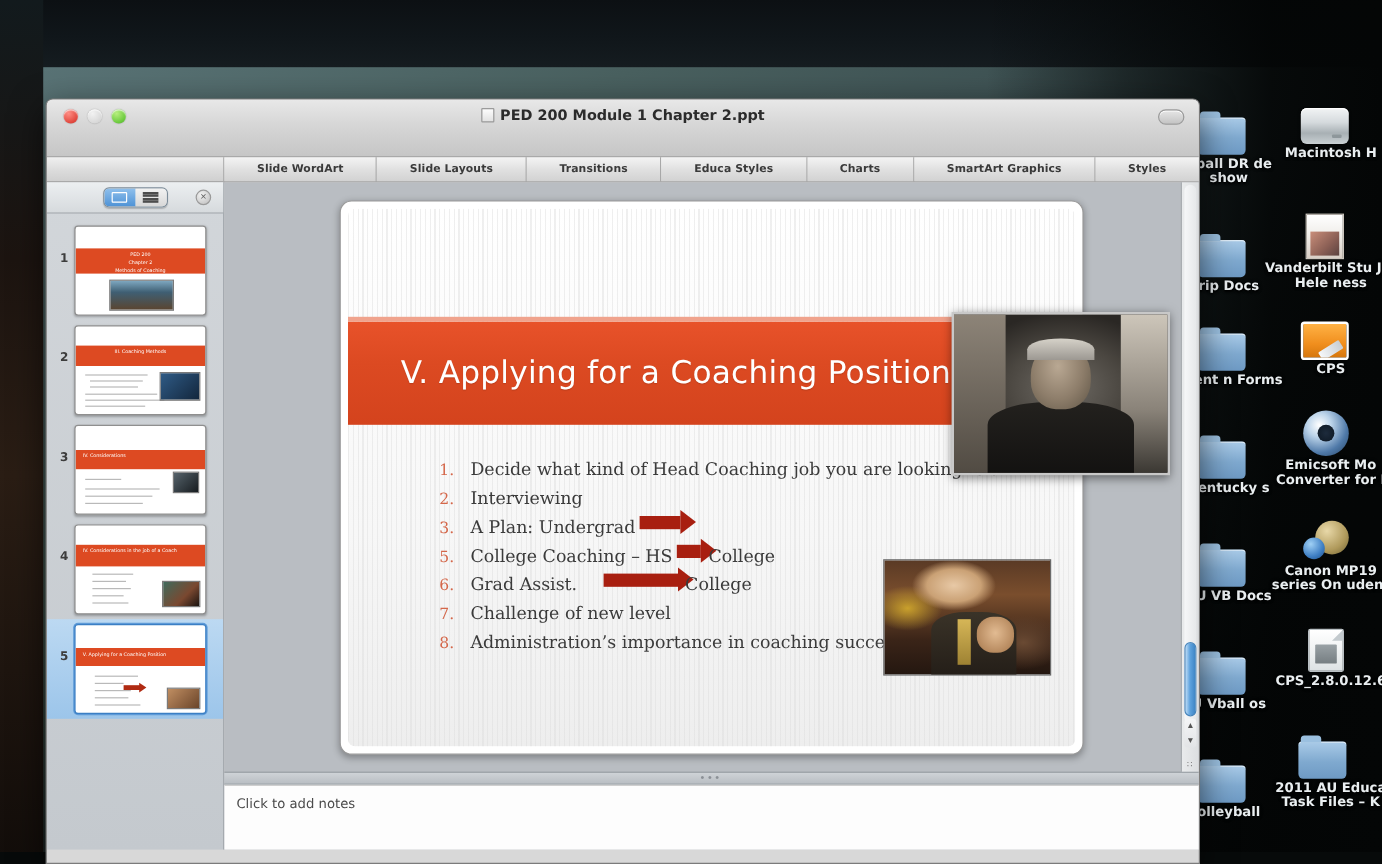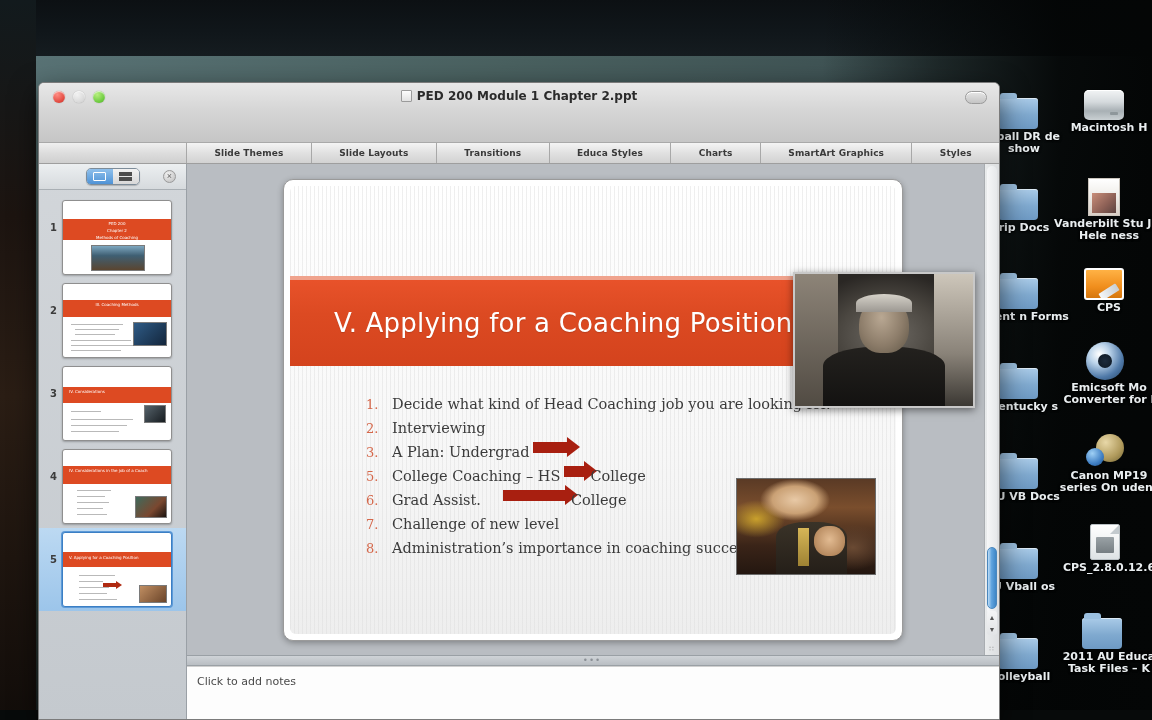--- a/index.html
+++ b/index.html
@@ -135,21 +135,21 @@
     left: 38px; top: 82px;
     width: 962px; height: 638px;
     background: #d8d8d8;
     border: 1px solid #7b7b7b;
     border-radius: 6px 6px 0 0;
     box-shadow: 0 10px 28px rgba(0,0,0,.6);
     overflow: hidden;
   }
 
   .titlebar {
-    height: 60px;
+    height: 48px;
     background: linear-gradient(180deg,#e8e8e8 0%, #d6d6d6 45%, #c6c6c6 100%);
     border-bottom: 1px solid #a9a9a9;
     position: relative;
   }
   .traffic { position: absolute; left: 14px; top: 8px; display: flex; gap: 8px; }
   .tl { width: 12px; height: 12px; border-radius: 50%; box-shadow: inset 0 1px 1px rgba(255,255,255,.7), 0 0 1px rgba(0,0,0,.4); }
   .tl.red   { background: radial-gradient(circle at 35% 30%, #ff8d84, #e0463c 70%, #b8352c); }
   .tl.amber { background: radial-gradient(circle at 35% 30%, #f2f2f2, #d8d8d8 70%, #bdbdbd); }
   .tl.green { background: radial-gradient(circle at 35% 30%, #b7ef7e, #68c83b 70%, #4ea42a); }
 
@@ -420,21 +420,21 @@
   <div class="desk-dark-right"></div>
   <div class="desk-bottom-strip"></div>
 
   <div class="desk-icons">
 
     <div class="desk-icon" style="left:-4px; top:38px;">
       <span class="glyph icon-folder" style="margin-left:22px"></span>
       <span>Vball DR
 de show</span>
     </div>
-    <div class="desk-icon" style="left:-4px; top:129px;">
+    <div class="desk-icon" style="left:-4px; top:140px;">
       <span class="glyph icon-folder" style="margin-left:22px"></span>
       <span>rip Docs</span>
     </div>
     <div class="desk-icon" style="left:-4px; top:218px;">
       <span class="glyph icon-folder" style="margin-left:22px"></span>
       <span>udent
 n Forms</span>
     </div>
     <div class="desk-icon" style="left:-4px; top:308px;">
       <span class="glyph icon-folder" style="margin-left:22px"></span>
@@ -506,21 +506,21 @@
         <span class="tl green"></span>
       </div>
       <div class="win-title">
         <span class="docicon"></span><span>PED 200 Module 1 Chapter 2.ppt</span>
       </div>
       <div class="toolbar-toggle"></div>
     </div>
 
     <div class="ribbon">
       <div class="spacer"></div>
-      <div class="rtab">Slide Themes</div>
+      <div class="rtab">Slide WordArt</div>
       <div class="rtab">Slide Layouts</div>
       <div class="rtab">Transitions</div>
       <div class="rtab">Educa Styles</div>
       <div class="rtab">Charts</div>
       <div class="rtab">SmartArt Graphics</div>
       <div class="rtab">Styles</div>
     </div>
 
     <div class="workarea">
 

